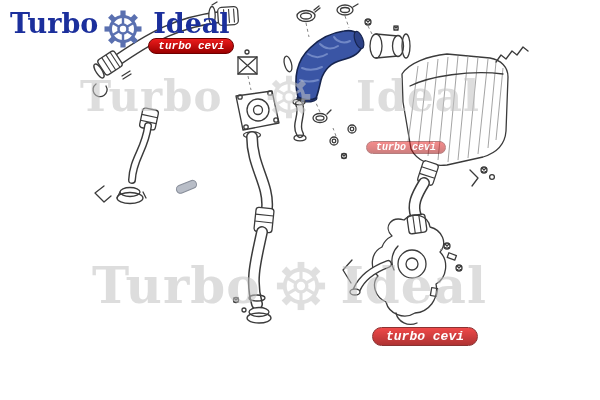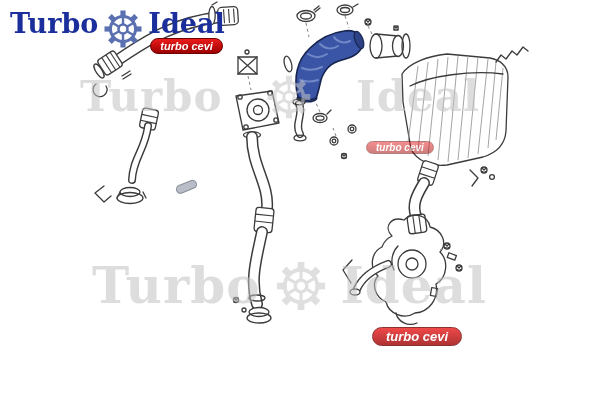--- a/index.html
+++ b/index.html
@@ -31,21 +31,21 @@
 
   
   .logo{position:absolute;top:8px;left:10px;display:flex;align-items:flex-start;gap:5px;z-index:5;}
   .logo .word{font-family:"DejaVu Serif",serif;font-weight:bold;font-size:27px;color:#1b2f9c;line-height:1.15;}
   .logo .gear{width:40px;height:40px;color:#5a70b0;margin-top:1px;}
   .logo-right{display:flex;flex-direction:column;align-items:center;}
 
   
   .badge{display:inline-block;background:linear-gradient(#ec1c1c,#9c0000);color:#fff;
          font-style:italic;font-weight:bold;border:1px solid #6e0000;border-radius:10px;
-         text-align:center;font-family:Liberation Sans, sans-serif;white-space:nowrap;}
+         text-align:center;font-family:Liberation Mono, monospace;white-space:nowrap;}
   .logo .badge{font-size:11px;padding:1px 9px;margin-top:-1px;}
 
   
   .wm{position:absolute;display:flex;align-items:center;justify-content:space-between;
       color:#c2c2c2;opacity:.55;font-family:"DejaVu Serif",serif;font-weight:bold;
       pointer-events:none;z-index:2;letter-spacing:1px;}
   .wm .gear{color:#c6c6c6;}
   .wm-mid{top:72px;left:80px;width:400px;font-size:42px;}
   .wm-mid .gear{width:46px;height:46px;}
   .wm-bot{top:256px;left:92px;width:395px;font-size:50px;}

